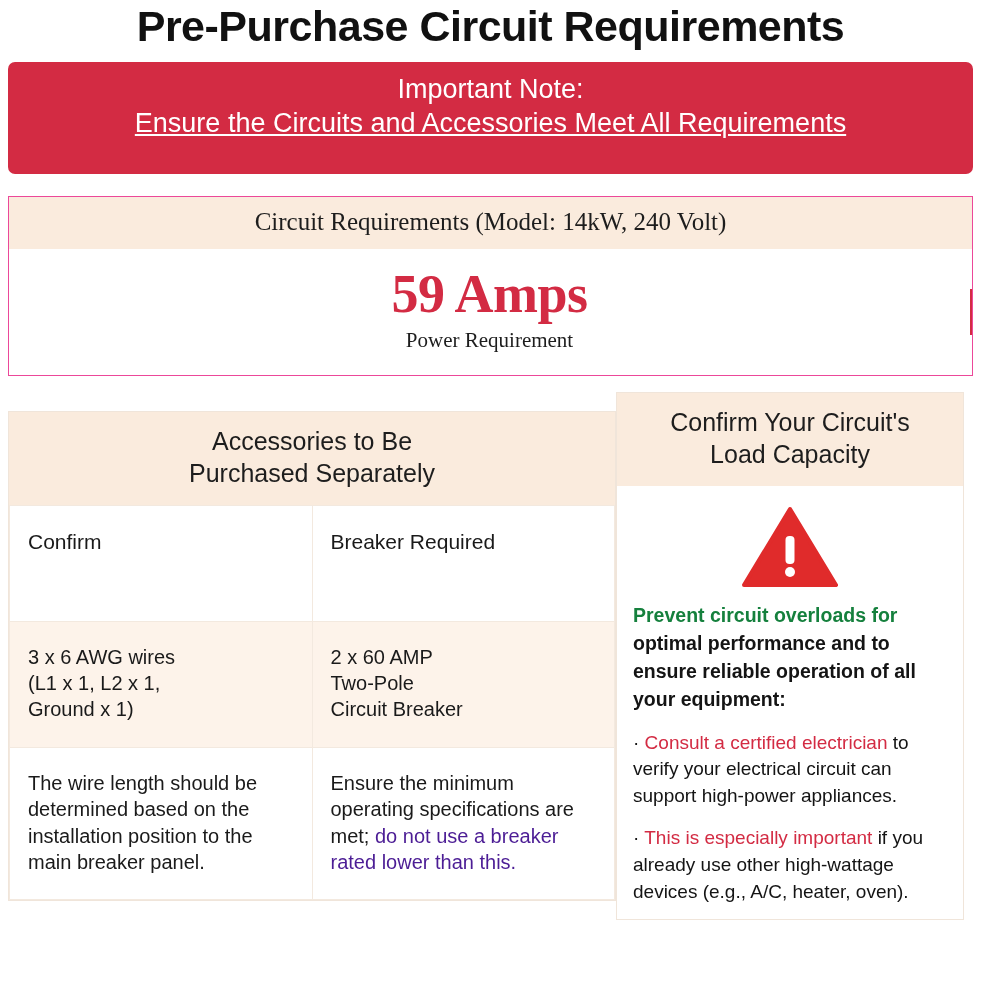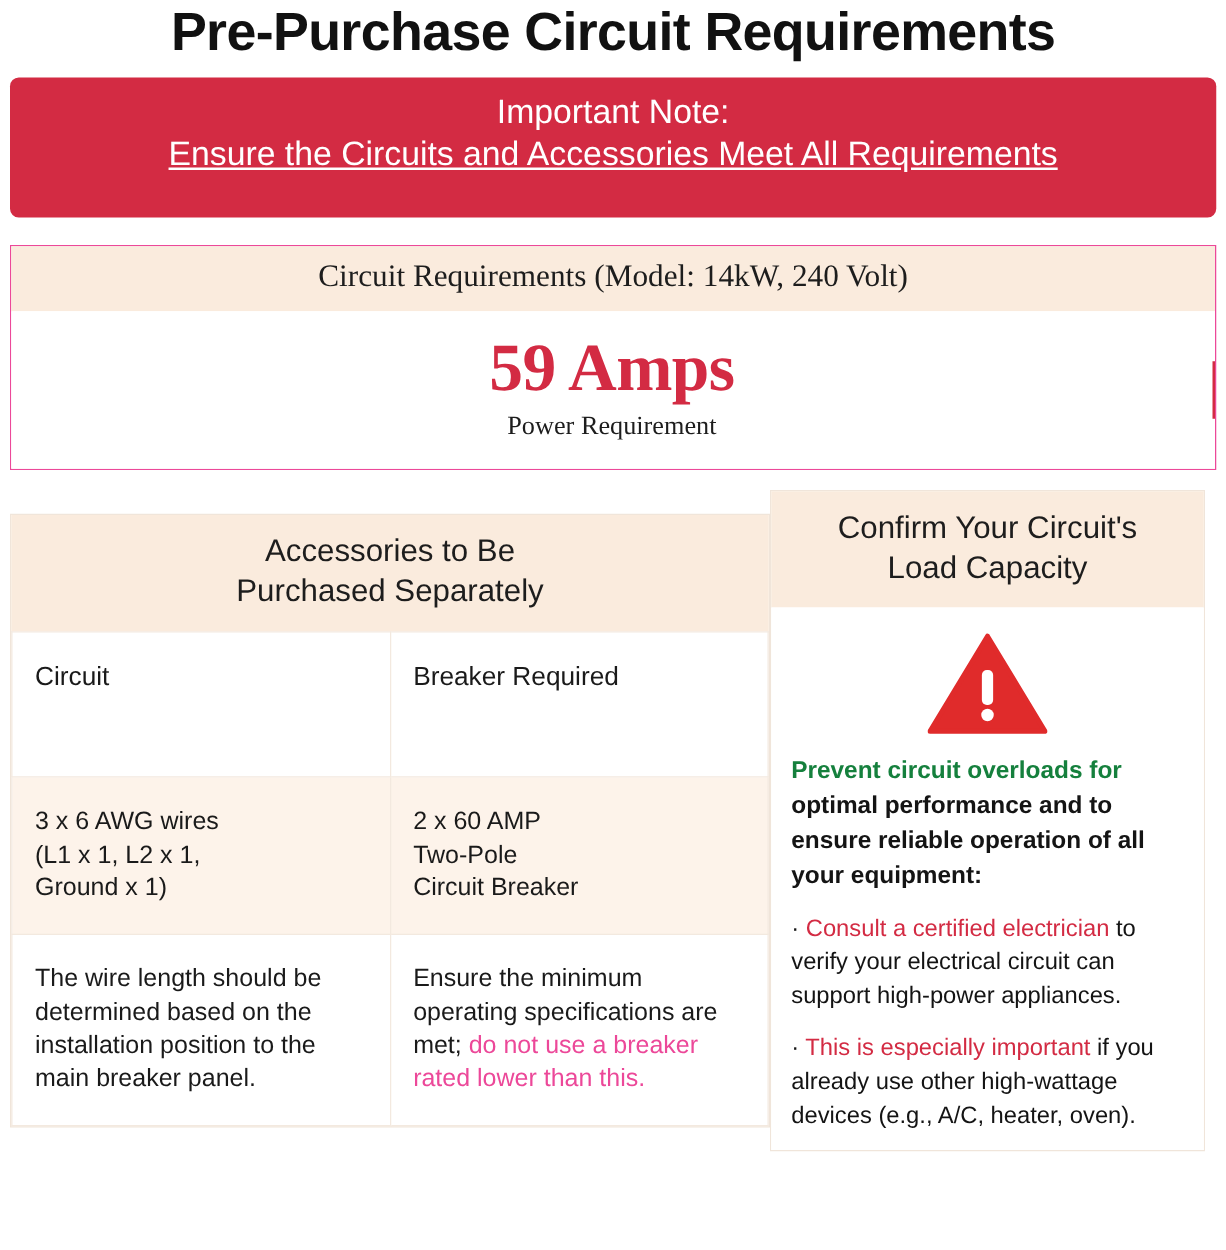--- a/index.html
+++ b/index.html
@@ -120,21 +120,21 @@
     font-size: 20px;
     line-height: 1.32;
     border: 1px solid #f3e9df;
   }
   .tbl tr.row-head td { background: #ffffff; height: 116px; }
   .tbl tr.row-spec  td { background: #fdf3ea; }
   .tbl tr.row-note  td { background: #ffffff; }
   .tbl td.col1 { width: 50%; }
   .tbl td.col2 { width: 50%; }
   .hdr-label { font-size: 21px; }
-  .red-text { color: #ec4899; }
+  .red-text { color: #4c1d95; }
 
   
   .panel-right .body {
     background: #ffffff;
     padding: 16px 16px 14px 16px;
   }
   .warn-wrap { text-align: center; padding: 4px 0 10px 0; }
   .warn-tri {
     display: inline-block;
     position: relative;
@@ -184,21 +184,21 @@
 
     <div class="panel-left">
       <div class="panel-head">
         <div>Accessories to Be</div>
         <div>Purchased Separately</div>
       </div>
       <table class="tbl">
         <tbody>
             <tr class="row-head">
           <td class="col1">
-            <span class="hdr-label">Circuit</span>
+            <span class="hdr-label">Confirm</span>
           </td>
           <td class="col2">
             <span class="hdr-label">Breaker Required</span>
           </td>
         </tr>
         <tr class="row-spec">
           <td class="col1">
             <div>3 x 6 AWG wires</div>
             <div>(L1 x 1, L2 x 1,</div>
             <div>Ground x 1)</div>

